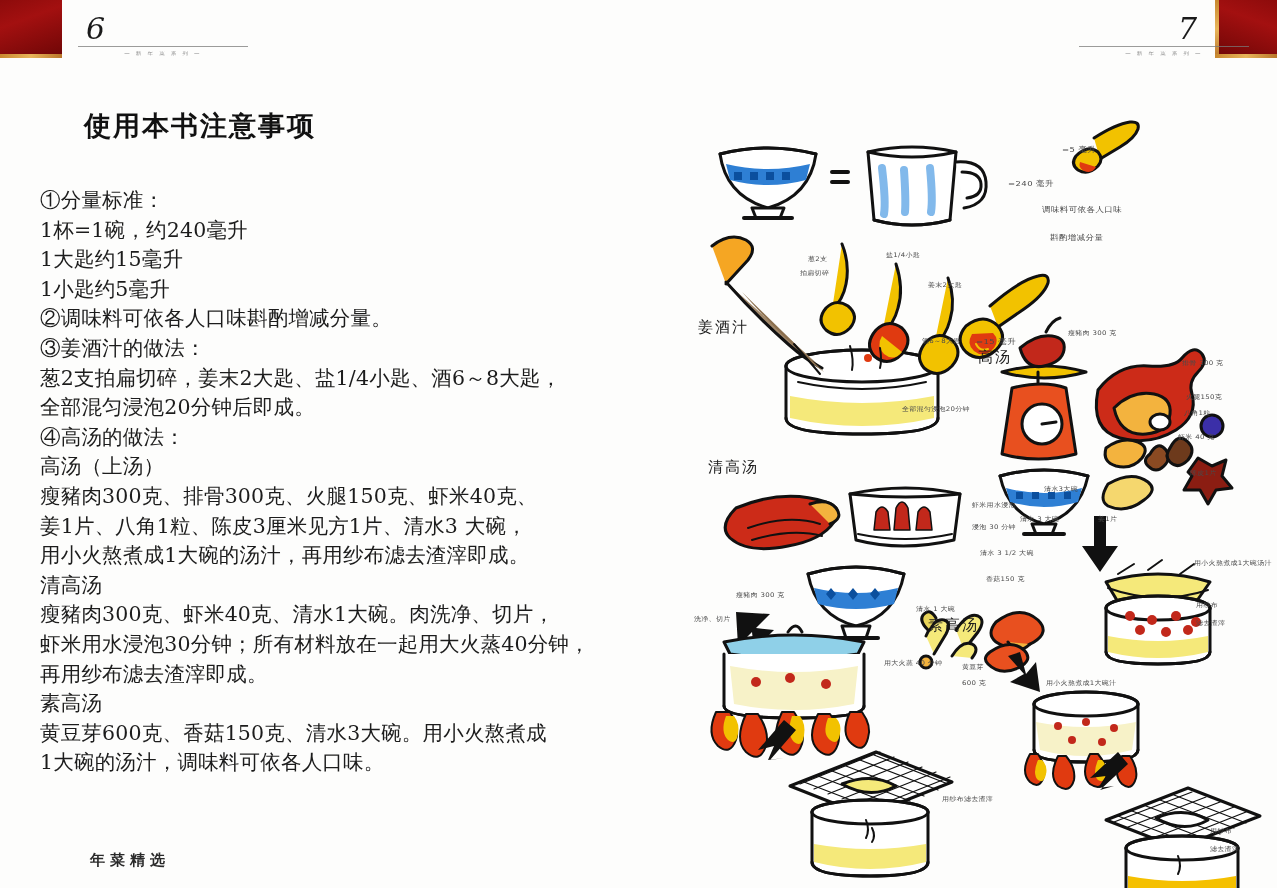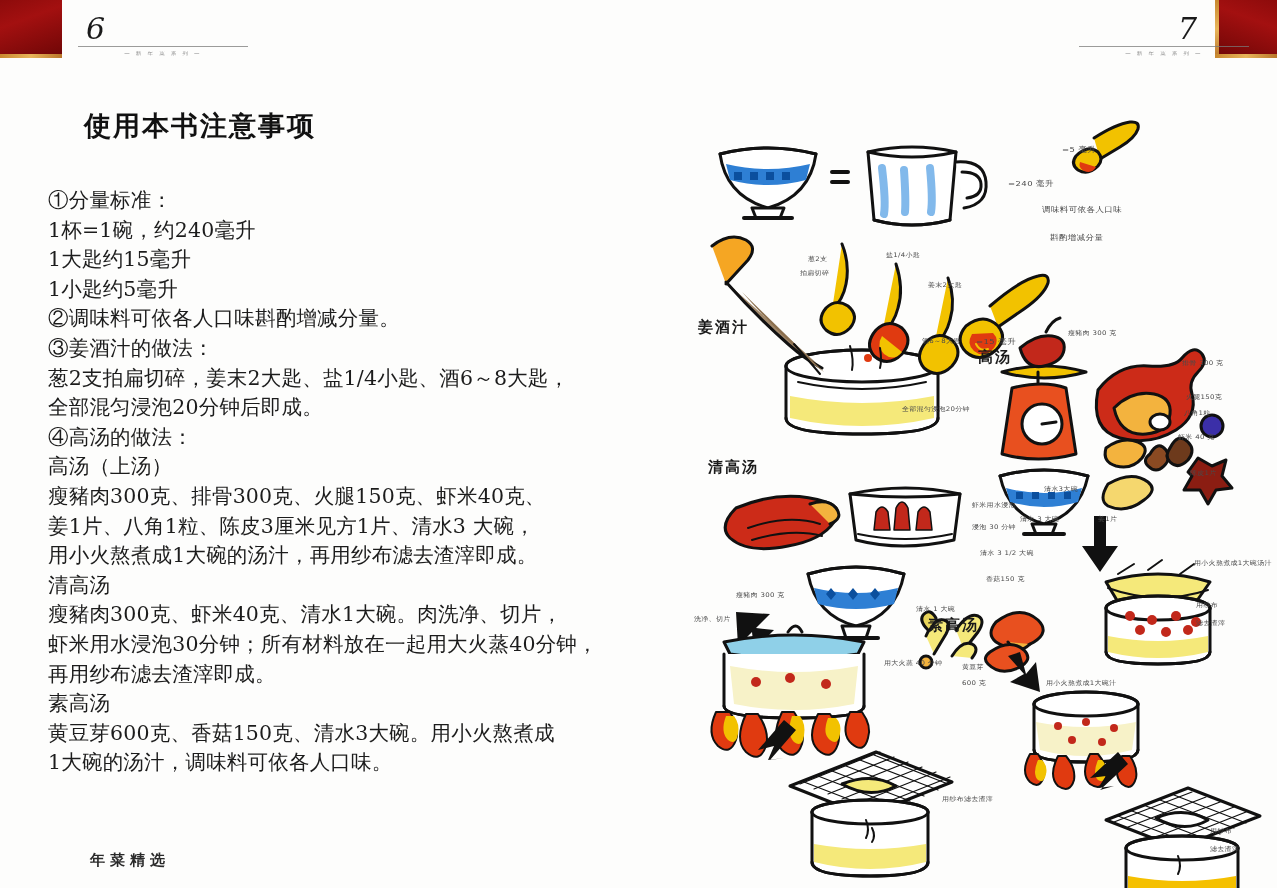--- a/index.html
+++ b/index.html
@@ -41,21 +41,21 @@
   
   .title{
     position:absolute;left:84px;top:108px;
     font-family:"DejaVu Serif","Liberation Serif",serif;
     font-size:27px;font-weight:bold;color:#111;
     letter-spacing:2px;
   }
 
   
   .body-col{
-    position:absolute;left:48px;top:186px;width:640px;
+    position:absolute;left:40px;top:186px;width:640px;
     font-family:"DejaVu Serif","Liberation Serif",serif;
     font-size:20.5px;line-height:29.6px;color:#1c1c1c;
     letter-spacing:.2px;white-space:nowrap;
   }
   .body-col .ln{display:block;}
 
   
   .footer{
     position:absolute;bottom:18px;
     font-family:"DejaVu Serif","Liberation Serif",serif;
@@ -67,21 +67,21 @@
   
   .plate{position:absolute;left:690px;top:96px;width:570px;height:760px;}
   .plate .lbl{
     position:absolute;font-family:"DejaVu Sans","Liberation Sans",sans-serif;
     color:#4a4a4a;white-space:nowrap;transform:scaleY(.9);
   }
   .plate .lbl.tiny{font-size:7px;letter-spacing:.3px;}
   .plate .lbl.sm{font-size:8.5px;letter-spacing:.4px;}
   .plate .hdg{
     position:absolute;font-family:"DejaVu Serif","Liberation Serif",serif;
-    font-weight:bold;font-size:15px;color:#1a1a1a;letter-spacing:2px;white-space:nowrap;
+    font-weight:normal;font-size:15px;color:#1a1a1a;letter-spacing:2px;white-space:nowrap;
   }
   .plate svg{position:absolute;left:0;top:0;overflow:visible;}
 </style>
 </head>
 <body>
 
 <div class="page">
 
   <div class="corner left"></div>
   <div class="corner right"></div>

